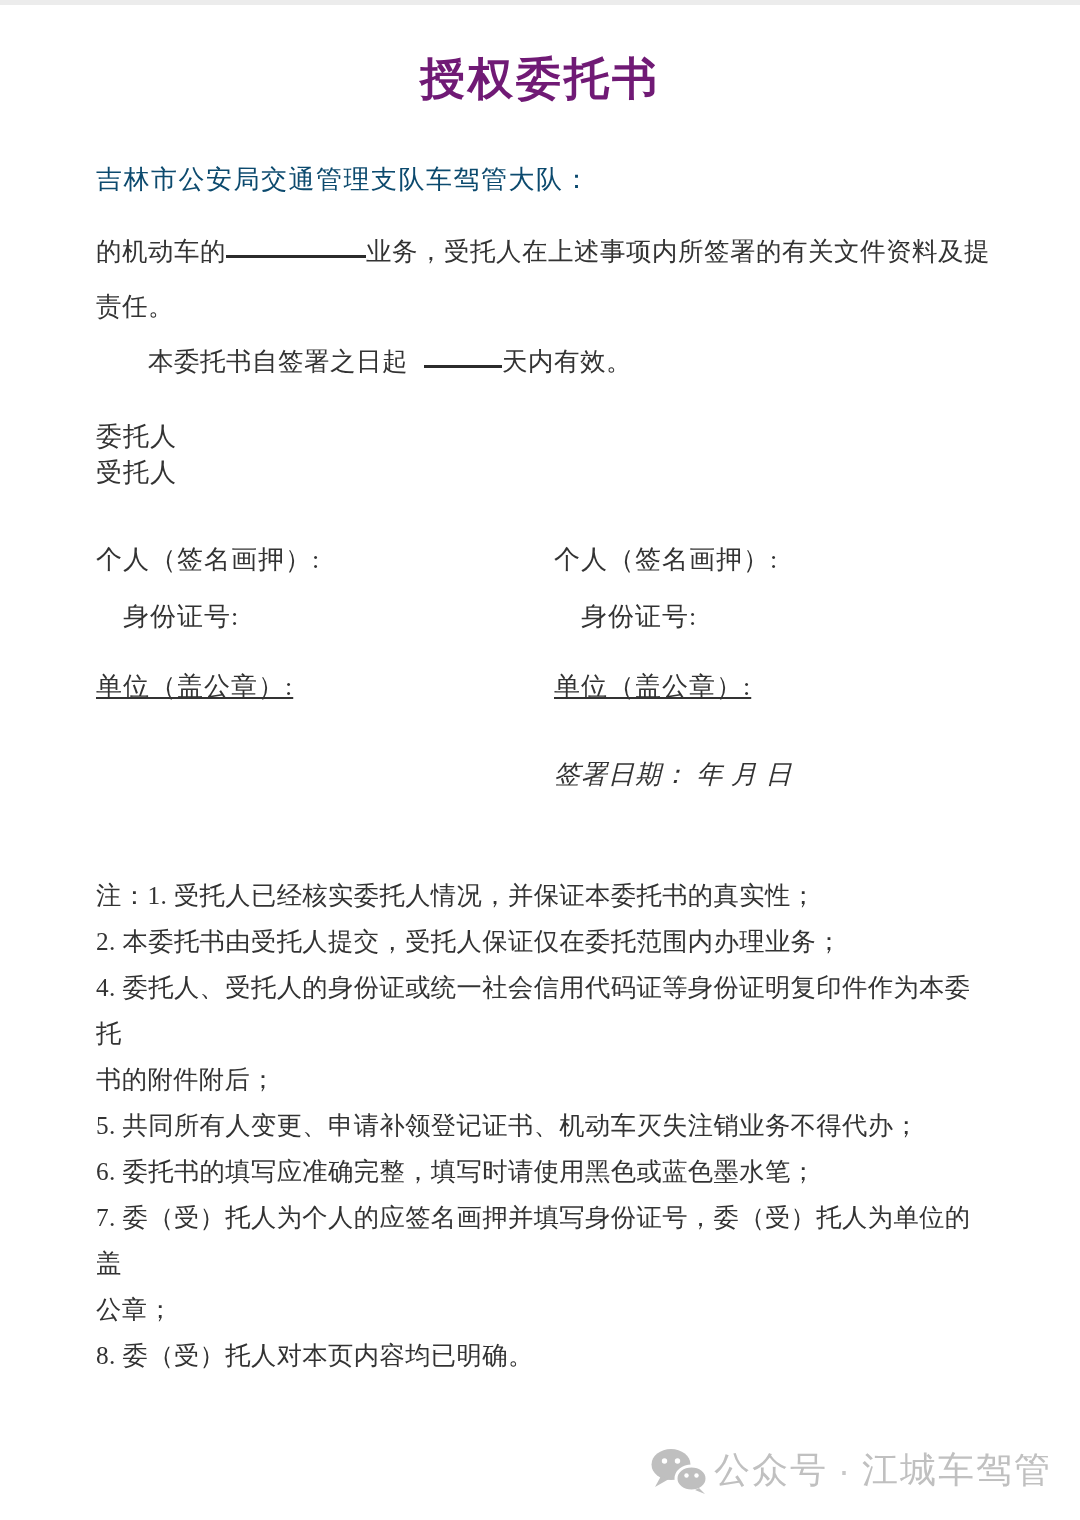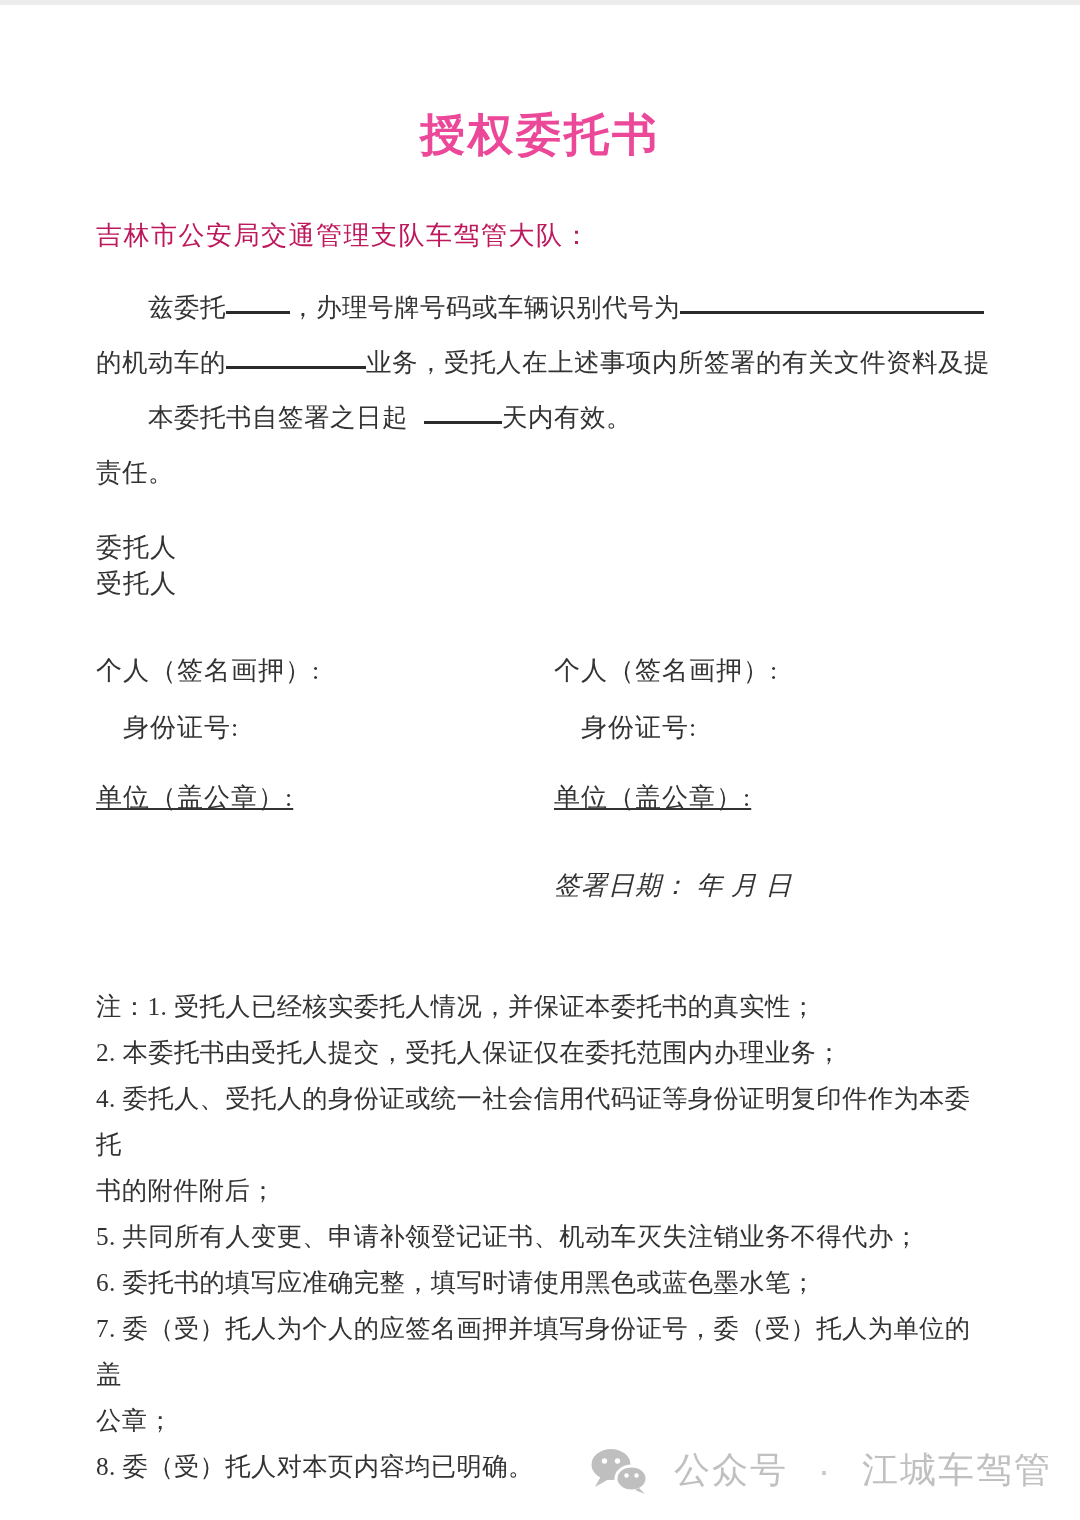--- a/index.html
+++ b/index.html
@@ -14,35 +14,35 @@
   .top-strip {
     position: absolute; top: 0; left: 0; width: 1080px; height: 5px;
     background: #ececec;
   }
   .page {
     position: relative;
     padding: 0 96px;
     width: 888px;
   }
   .doc-title {
-    padding-top: 106px;
+    padding-top: 50px;
     text-align: center;
     font-family: "Liberation Sans", "DejaVu Sans", sans-serif;
     font-weight: 700;
     font-size: 45px;
     line-height: 58px;
     letter-spacing: 3px;
-    color: #ec4899;
+    color: #701a75;
   }
   .addressee {
     margin-top: 54px;
     font-size: 26px;
     line-height: 36px;
     letter-spacing: 1.5px;
-    color: #be185d;
+    color: #0c4a6e;
   }
   .para { margin-top: 26px; }
   .para-line {
     display: flex;
     align-items: baseline;
     height: 55px;
     line-height: 55px;
     font-size: 25.5px;
     letter-spacing: 0.5px;
     white-space: pre;
@@ -84,21 +84,21 @@
     line-height: 46px;
     white-space: pre-line;
     width: 900px;
   }
   .footer-watermark {
     position: absolute;
     top: 1446px;
     right: 28px;
     display: flex;
     align-items: center;
-    gap: 26px;
+    gap: 6px;
     font-family: "Liberation Sans", "DejaVu Sans", sans-serif;
     font-size: 36px;
     letter-spacing: 2px;
     color: #c0c0c0;
   }
   .footer-watermark .sep { margin: 0 4px; color: #c8c8c8; }
   .wechat-icon { display: inline-block; line-height: 0; }
 </style>
 </head>
 <body>
@@ -106,39 +106,32 @@
 <div class="top-strip"></div>
 
 <div class="page">
 
   <div class="doc-title">授权委托书</div>
 
   <div class="addressee">吉林市公安局交通管理支队车驾管大队：</div>
 
   <div class="para">
     <div class="para-line">
-      <span class="indent"></span>
-      <span class="seg">兹委托</span>
-      <span class="blank w64"></span>
-      <span class="seg">，办理号牌号码或车辆识别代号为</span>
-      <span class="blank blank-fill"></span>
-    </div>
-    <div class="para-line">
       <span class="seg">的机动车的</span>
       <span class="blank w140"></span>
       <span class="seg">业务，受托人在上述事项内所签署的有关文件资料及提</span>
+    </div>
+    <div class="para-line">
+      <span class="seg">责任。</span>
     </div>
     <div class="para-line">
       <span class="indent"></span>
       <span class="seg">本委托书自签署之日起</span>
       <span class="blank w78"></span>
       <span class="seg">天内有效。</span>
-    </div>
-    <div class="para-line">
-      <span class="seg">责任。</span>
     </div>
   </div>
 
   <div class="parties">
     <div class="party-row row-names">
       <div class="col-left">委托人</div>
       <div class="col-right">受托人</div>
     </div>
     <div class="party-row row-person">
       <div class="col-left">个人（签名画押）:</div>

